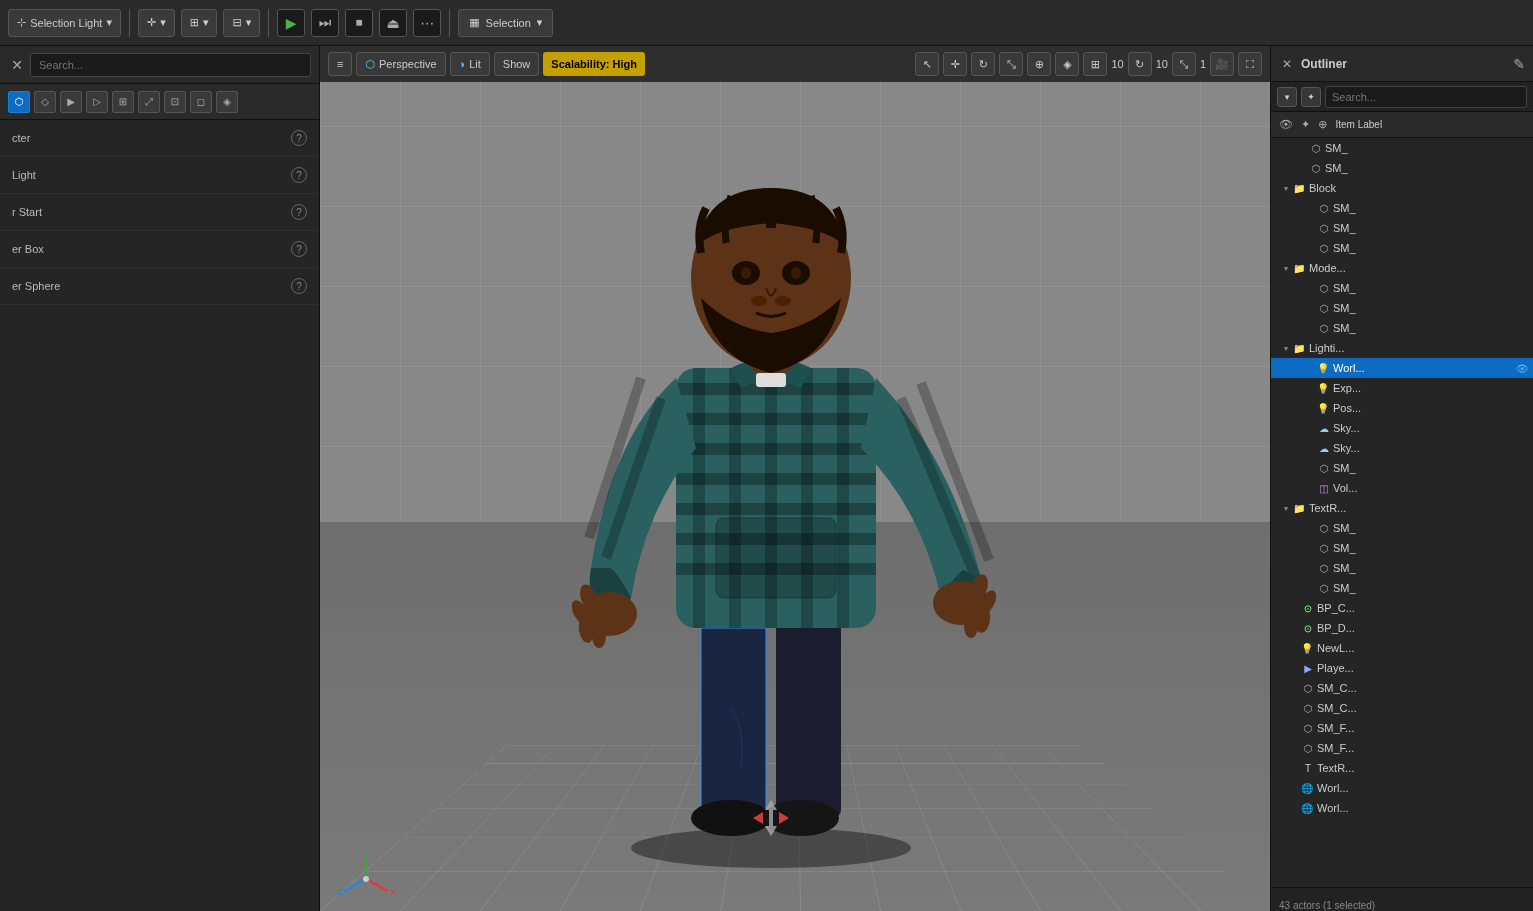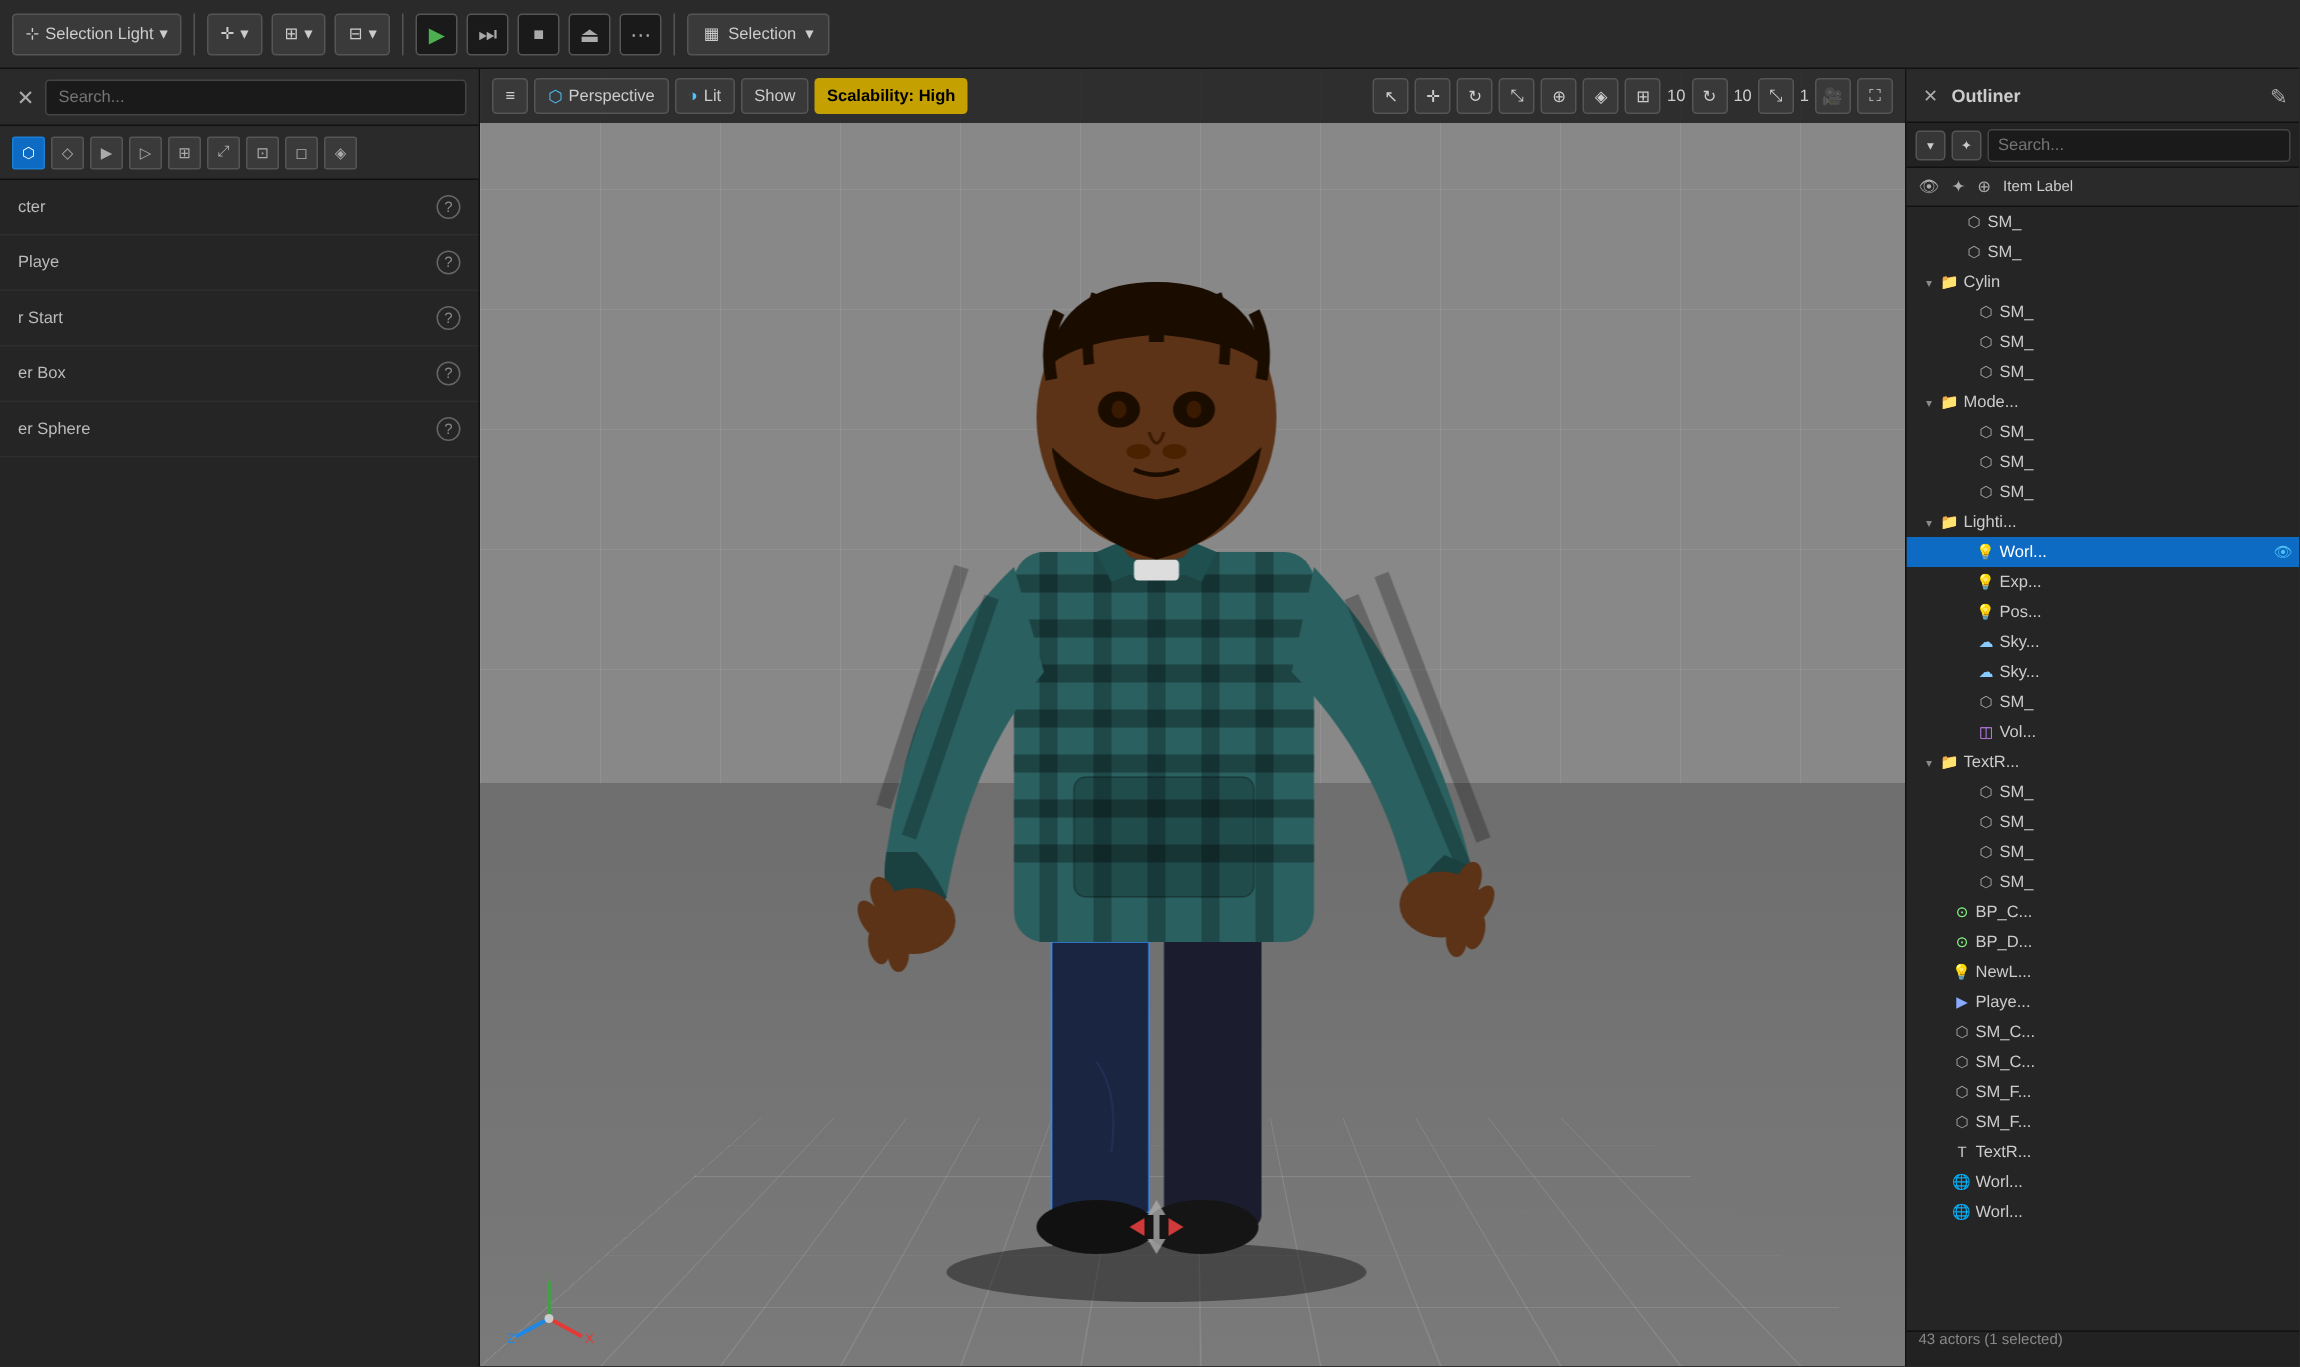--- a/index.html
+++ b/index.html
@@ -430,21 +430,21 @@
       align-items: center;
       justify-content: center;
       font-size: 10px;
       color: #666;
       margin-left: auto;
     }
     .outliner-status {
       height: 24px;
       background: #222;
       display: flex;
-      align-items: flex-start;
+      align-items: flex-end;
       padding: 0 8px;
       font-size: 10px;
       color: #888;
       border-top: 1px solid #111;
       flex-shrink: 0;
     }
 
     
     .axis-gizmo {
       position: absolute;
@@ -515,21 +515,21 @@
       <div class="icon-btn">◈</div>
     </div>
 
     <div id="panel-items-container">
 
     <div class="panel-item">
       <span class="panel-item-label">cter</span>
       <span class="info-icon">?</span>
     </div>
         <div class="panel-item">
-      <span class="panel-item-label">Playe</span>
+      <span class="panel-item-label">Light</span>
       <span class="info-icon">?</span>
     </div>
         <div class="panel-item">
       <span class="panel-item-label">r Start</span>
       <span class="info-icon">?</span>
     </div>
         <div class="panel-item">
       <span class="panel-item-label">er Box</span>
       <span class="info-icon">?</span>
     </div>
@@ -736,21 +736,21 @@
         <div class="outliner-item">
           <span class="item-indent" style="width:24px; display:inline-block;"></span>
           <span class="item-arrow"> </span>
           <span class="item-icon" style="color:#aaa">⬡</span>
           <span class="item-label">SM_</span>
         </div>
         <div class="outliner-item">
           <span class="item-indent" style="width:8px; display:inline-block;"></span>
           <span class="item-arrow">▾</span>
           <span class="item-icon" style="color:#e8a000">📁</span>
-          <span class="item-label">Cylin</span>
+          <span class="item-label">Block</span>
         </div>
         <div class="outliner-item">
           <span class="item-indent" style="width:32px; display:inline-block;"></span>
           <span class="item-arrow"> </span>
           <span class="item-icon" style="color:#aaa">⬡</span>
           <span class="item-label">SM_</span>
         </div>
         <div class="outliner-item">
           <span class="item-indent" style="width:32px; display:inline-block;"></span>
           <span class="item-arrow"> </span>

